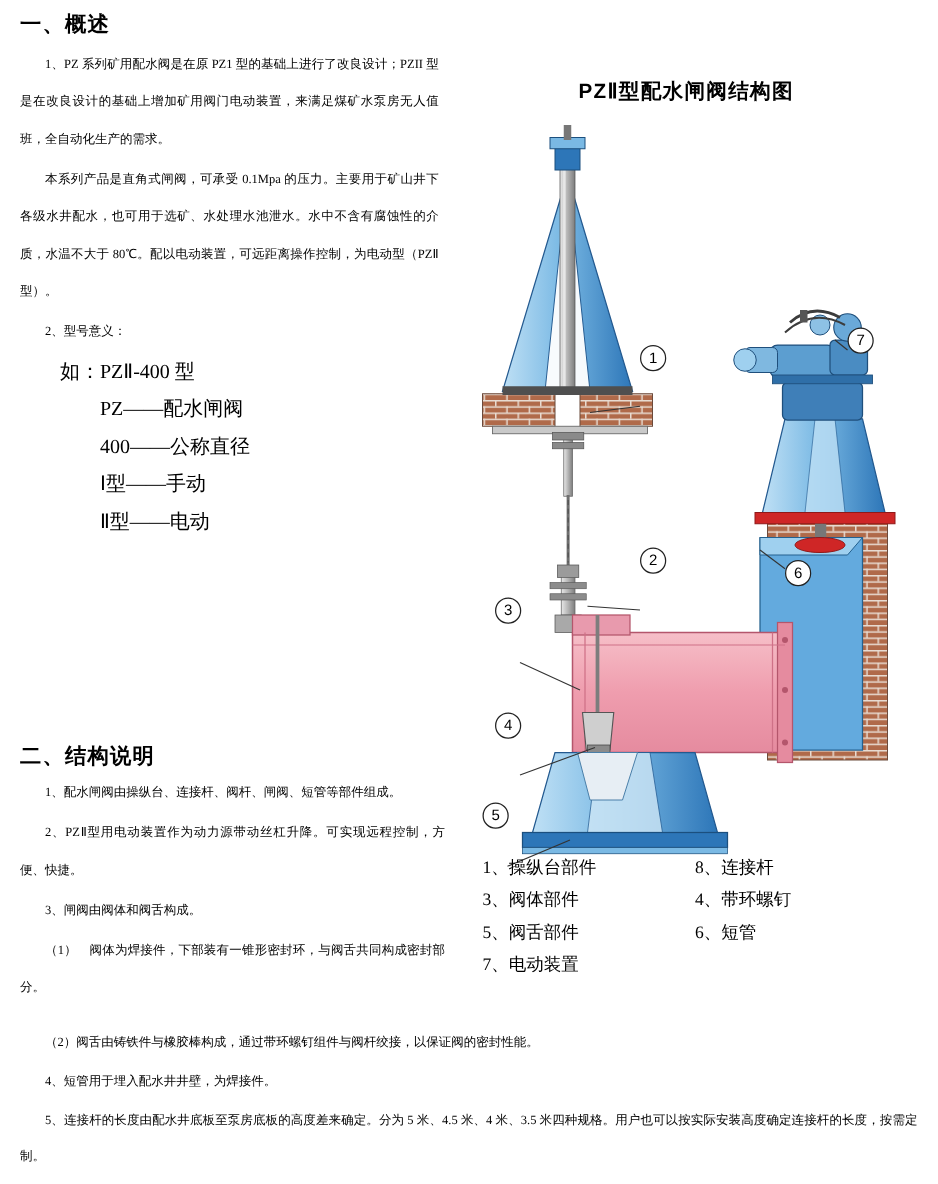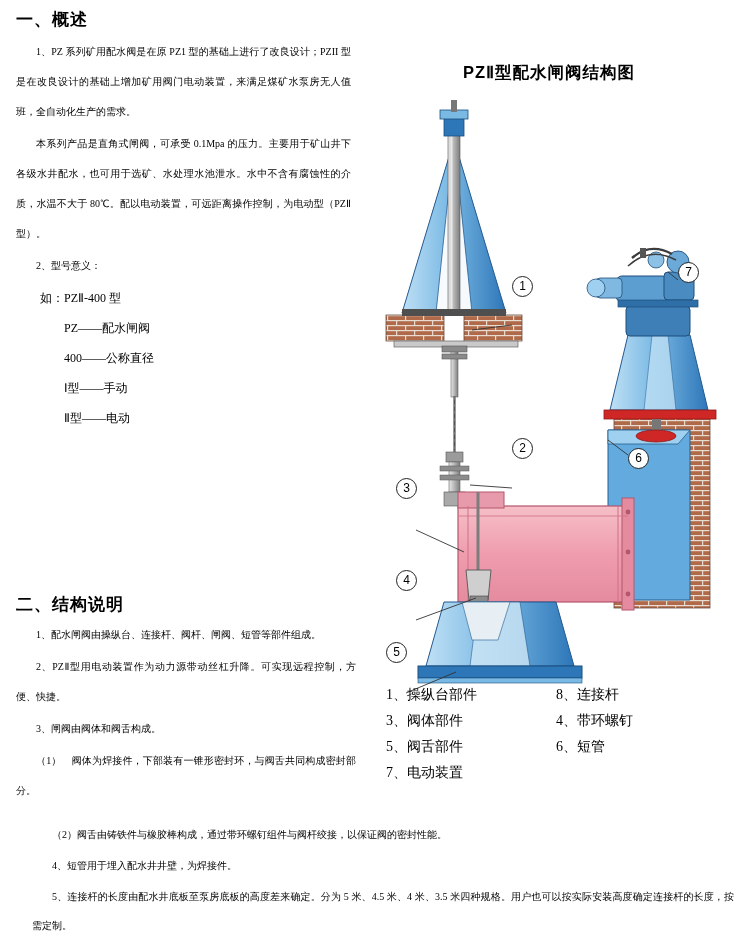--- a/index.html
+++ b/index.html
@@ -36,40 +36,40 @@
     width: 335px;
   }
   .para {
     font-size: 10px;
     line-height: 30px;
     text-indent: 2em;
     margin: 0 0 2px 0;
     text-align: justify;
   }
   .model-list {
-    font-size: 12px;
+    font-size: 16px;
     line-height: 30px;
   }
   .model-list .lvl1 { padding-left: 2em; }
   .model-list .lvl2 { padding-left: 4em; }
   .sec2 {
     position: absolute;
     left: 16px;
     top: 573px;
     width: 340px;
     margin-top: 20px;
   }
   .sec2 h2.section { margin-bottom: 4px; }
   .bottom {
     position: absolute;
     left: 16px;
     top: 820px;
     width: 718px;
   }
-  .bottom .para { line-height: 29px; margin-left: 16px; }
+  .bottom .para { line-height: 29px; }
 
   
   .figure {
     position: absolute;
     left: 360px;
     top: 58px;
     width: 378px;
     height: 740px;
   }
   .fig-title {

